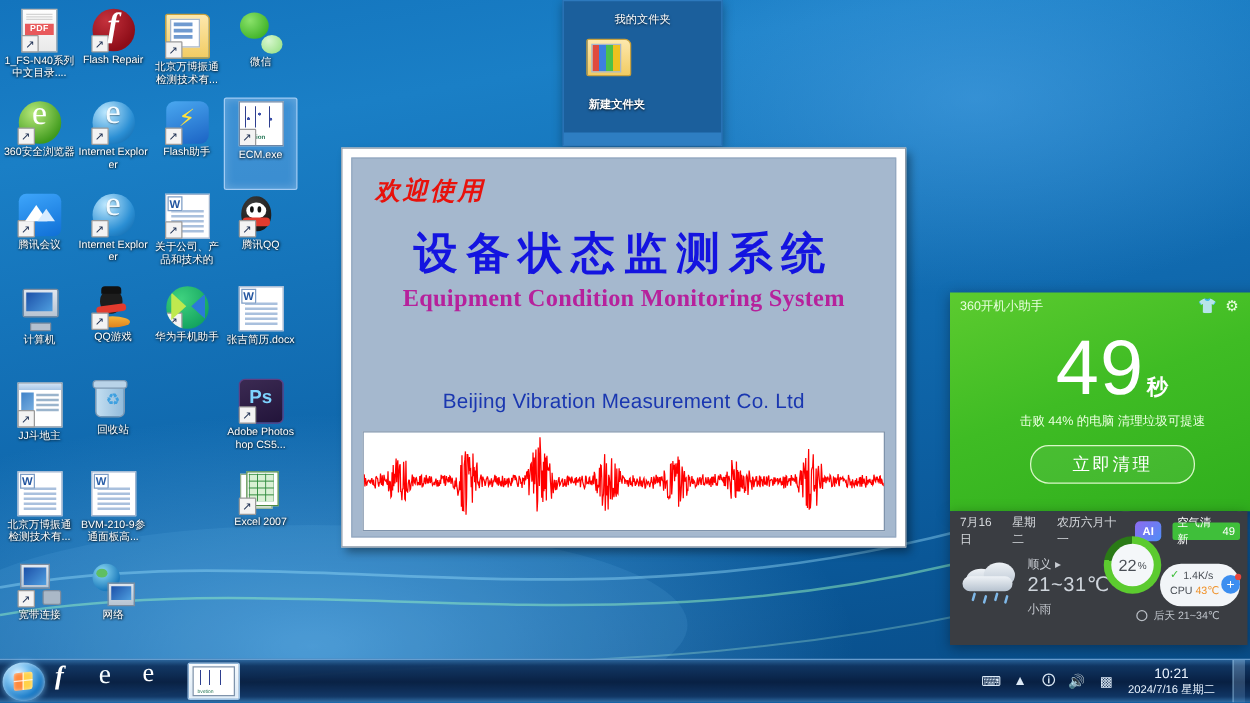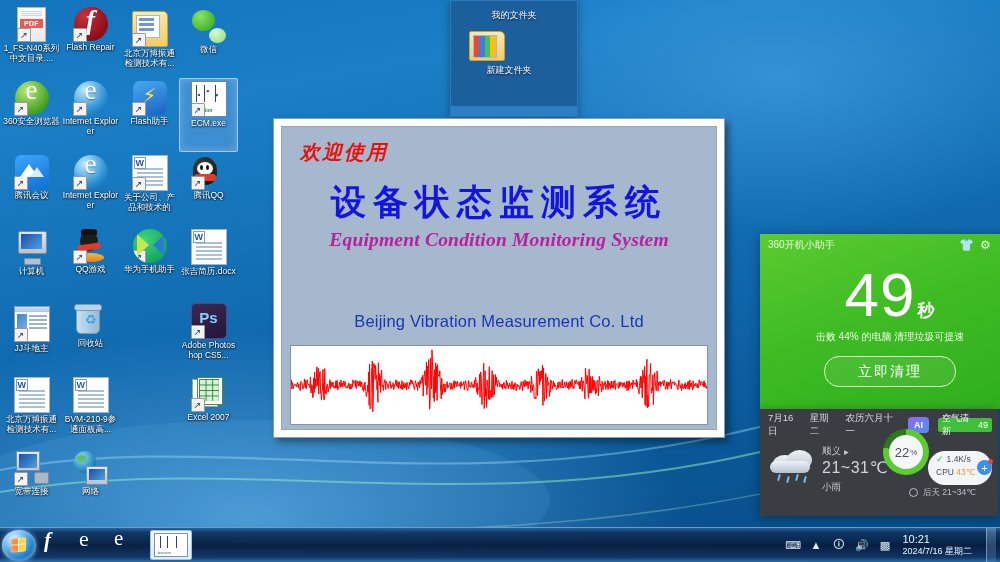--- a/index.html
+++ b/index.html
@@ -154,21 +154,21 @@
     position:absolute;left:450px;top:0;width:128px;height:117px;
     background:#1b5f9c;border:1px solid #2d79bd;box-sizing:border-box;
     box-shadow:0 2px 8px rgba(0,0,0,.35);
   }
   #folder-window .fw-title{
     position:absolute;left:0;right:0;top:8px;text-align:center;color:#fff;font-size:9px;
     text-shadow:0 1px 2px rgba(0,0,0,.8);
   }
   #folder-window .fw-item{position:absolute;left:18px;top:26px;width:78px;}
   #folder-window .fw-item .fw-label{
-    margin-top:3px;font-size:9px;color:#fff;text-shadow:0 1px 2px rgba(0,0,0,.85);text-align:center;padding-left:2px;
+    margin-top:16px;font-size:9px;color:#fff;text-shadow:0 1px 2px rgba(0,0,0,.85);text-align:left;padding-left:2px;font-weight:bold;
   }
   #folder-window .fw-strip{position:absolute;left:0;right:0;bottom:0;height:10px;background:#2e7ec2;}
   
   #splash{
     position:absolute;left:273px;top:118px;width:452px;height:320px;
     background:#ffffff;border:1px solid #8d9aa8;box-sizing:border-box;
     box-shadow:4px 4px 7px rgba(0,0,0,.4);
   }
   #splash .inner{
     position:absolute;left:7px;top:7px;right:7px;bottom:7px;
@@ -178,21 +178,21 @@
     position:absolute;left:18px;top:12px;color:#e8120c;font-size:20px;font-weight:bold;font-style:italic;
     font-family:"Liberation Serif","DejaVu Serif",serif;letter-spacing:2px;
   }
   .title-cn{
     position:absolute;left:0;right:0;top:52px;text-align:center;color:#1414e0;
     font-size:35px;font-weight:bold;letter-spacing:7px;
     font-family:Liberation Mono, monospace;
   }
   .title-en{
     position:absolute;left:0;right:0;top:102px;text-align:center;color:#b6219c;
-    font-size:19.5px;font-weight:bold;font-style:italic;
+    font-size:19.5px;font-weight:bold;
     font-family:"Liberation Serif","DejaVu Serif",serif;letter-spacing:.2px;
   }
   .company-cn{
     position:absolute;left:0;right:0;top:152px;text-align:center;color:#101010;
     font-size:20px;letter-spacing:3px;font-family:"DejaVu Serif","Liberation Serif",serif;
   }
   .company-en{
     position:absolute;left:0;right:0;top:185px;text-align:center;color:#1a37b0;
     font-size:16.5px;letter-spacing:.2px;
   }
@@ -303,21 +303,21 @@
   #task-ecm .mini{width:32px;height:22px;background:#fff;border:1px solid #7f93ab;position:relative;overflow:hidden;}
   #task-ecm .mini:after{content:"";position:absolute;left:1px;right:1px;top:2px;height:12px;
     background:
       linear-gradient(90deg,transparent 4px,#2e3f8f 4px 5px,transparent 5px),
       linear-gradient(90deg,transparent 11px,#2e3f8f 11px 12px,transparent 12px),
       linear-gradient(90deg,transparent 20px,#2e3f8f 20px 21px,transparent 21px);}
   #task-ecm .mini .lbl{position:absolute;left:3px;bottom:1px;font-size:4px;color:#2a7a5a;}
   #tray{margin-left:auto;display:flex;align-items:center;gap:8px;padding-right:4px;height:100%;}
   .tray-ico{width:15px;height:15px;display:flex;align-items:center;justify-content:center;
     color:#dce9f6;font-size:11px;cursor:pointer;}
-  #clock{color:#eaf4ff;line-height:12px;padding:0 6px 0 2px;cursor:pointer;}
+  #clock{text-align:center;color:#eaf4ff;line-height:12px;padding:0 6px 0 2px;cursor:pointer;}
   #clock .t{font-size:11px;}
   #clock .d{font-size:9px;}
   #show-desktop{width:9px;height:100%;background:linear-gradient(180deg,rgba(190,225,255,.3),rgba(120,170,220,.18));
     border-left:1px solid rgba(170,215,250,.5);cursor:pointer;}
 </style>
 </head>
 <body>
 
 <div id="desktop">
   <svg class="swoosh" width="1000" height="562" viewBox="0 0 1000 562">

